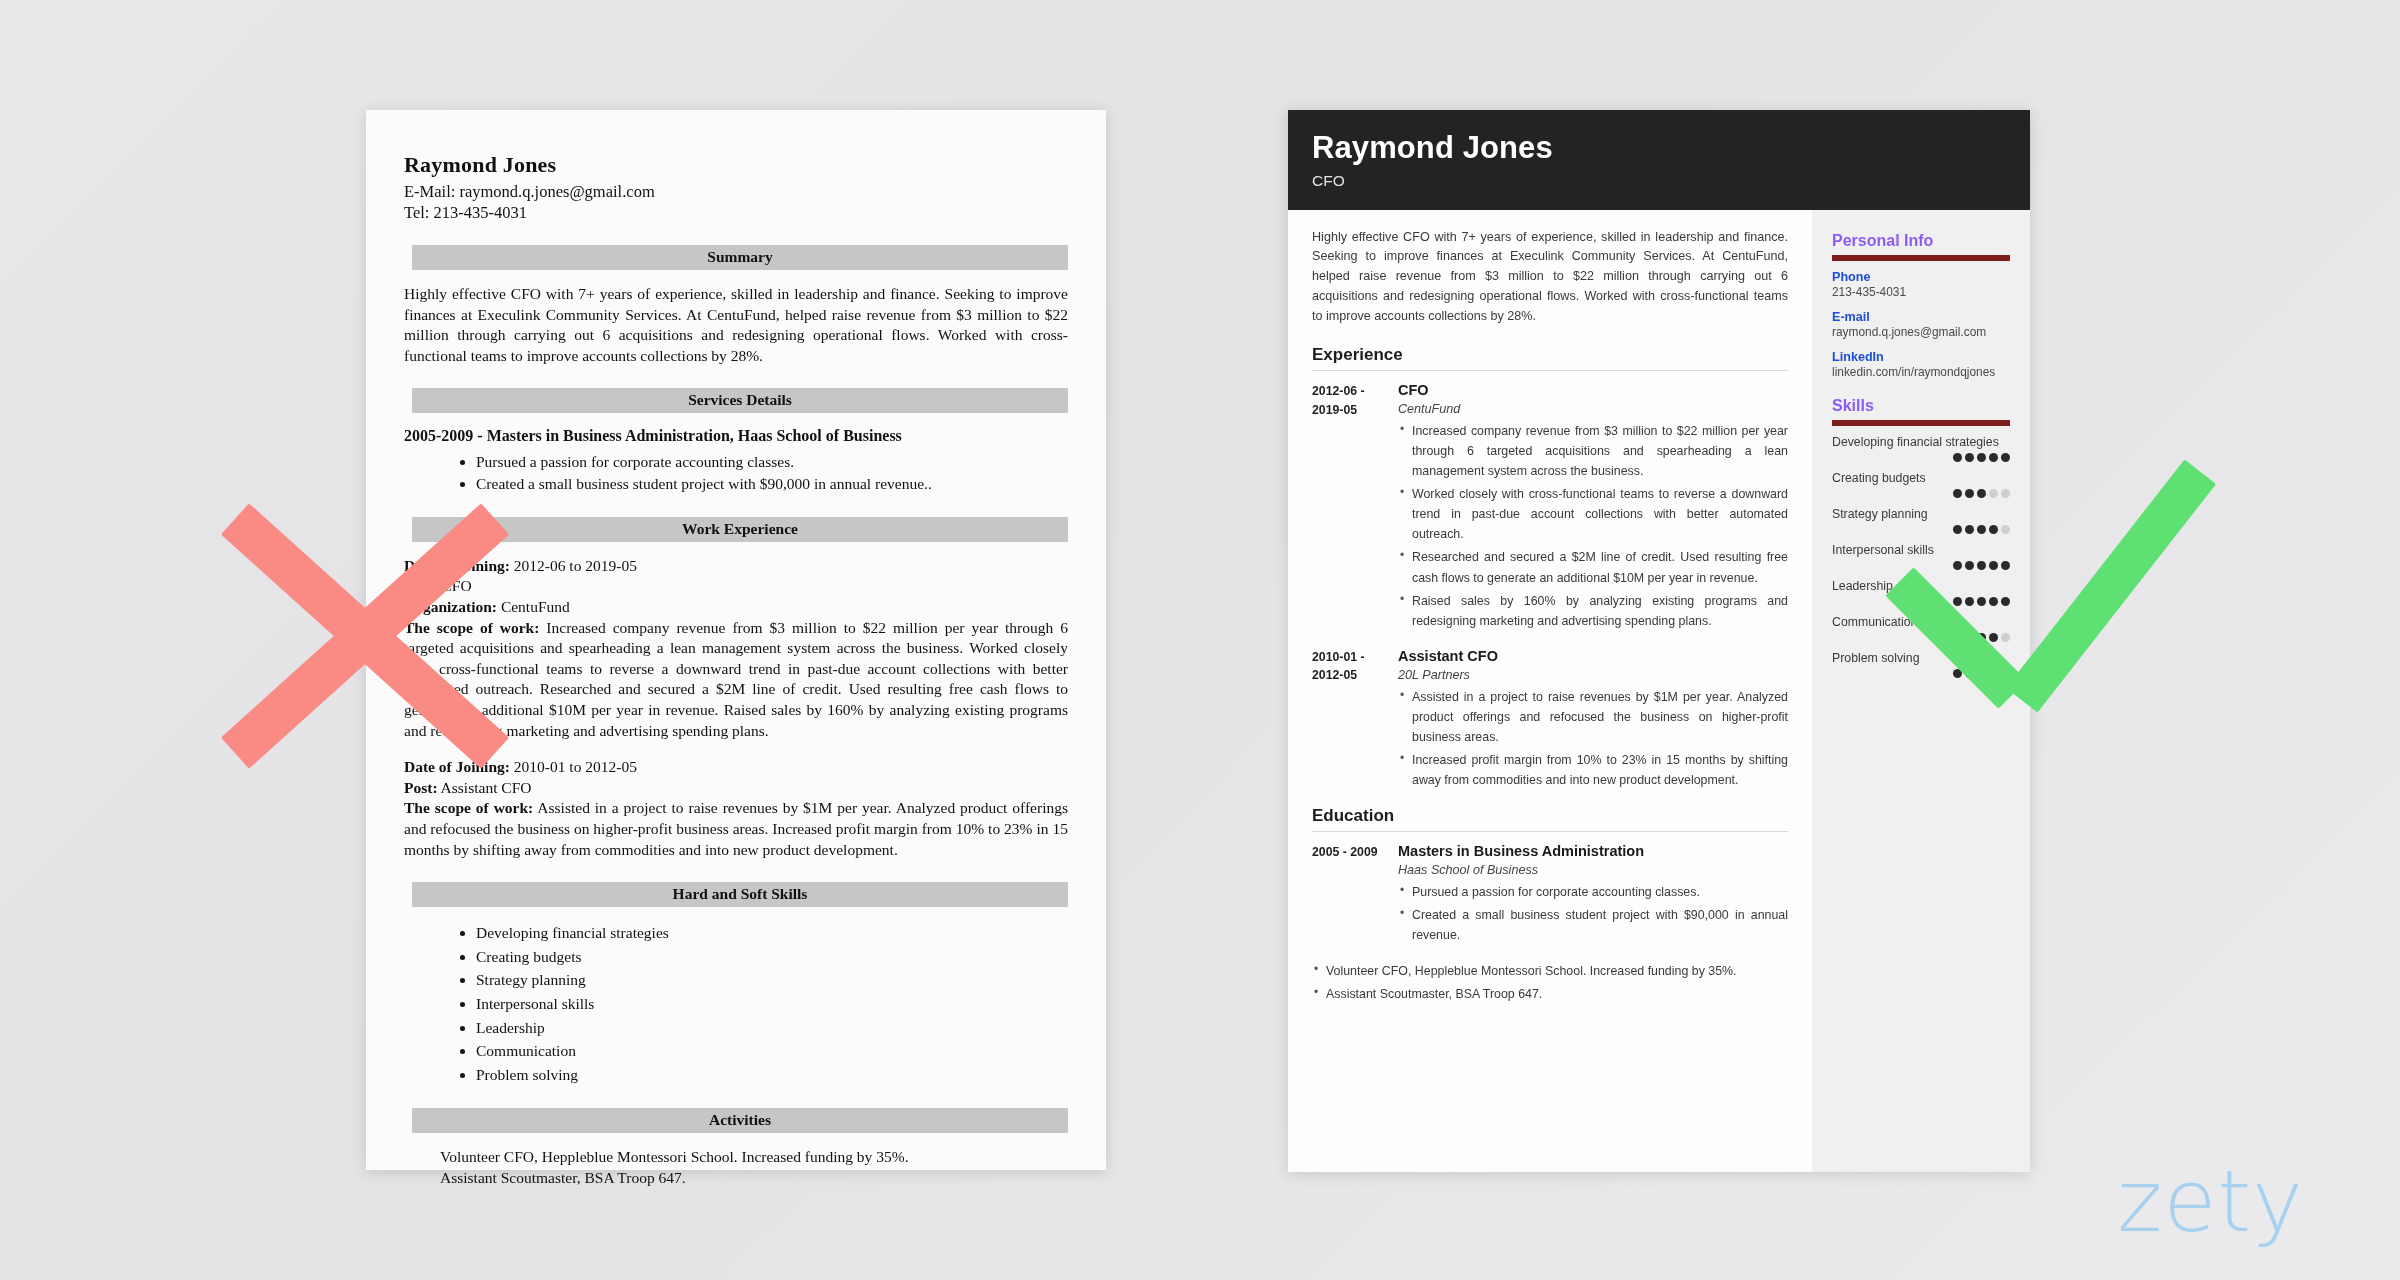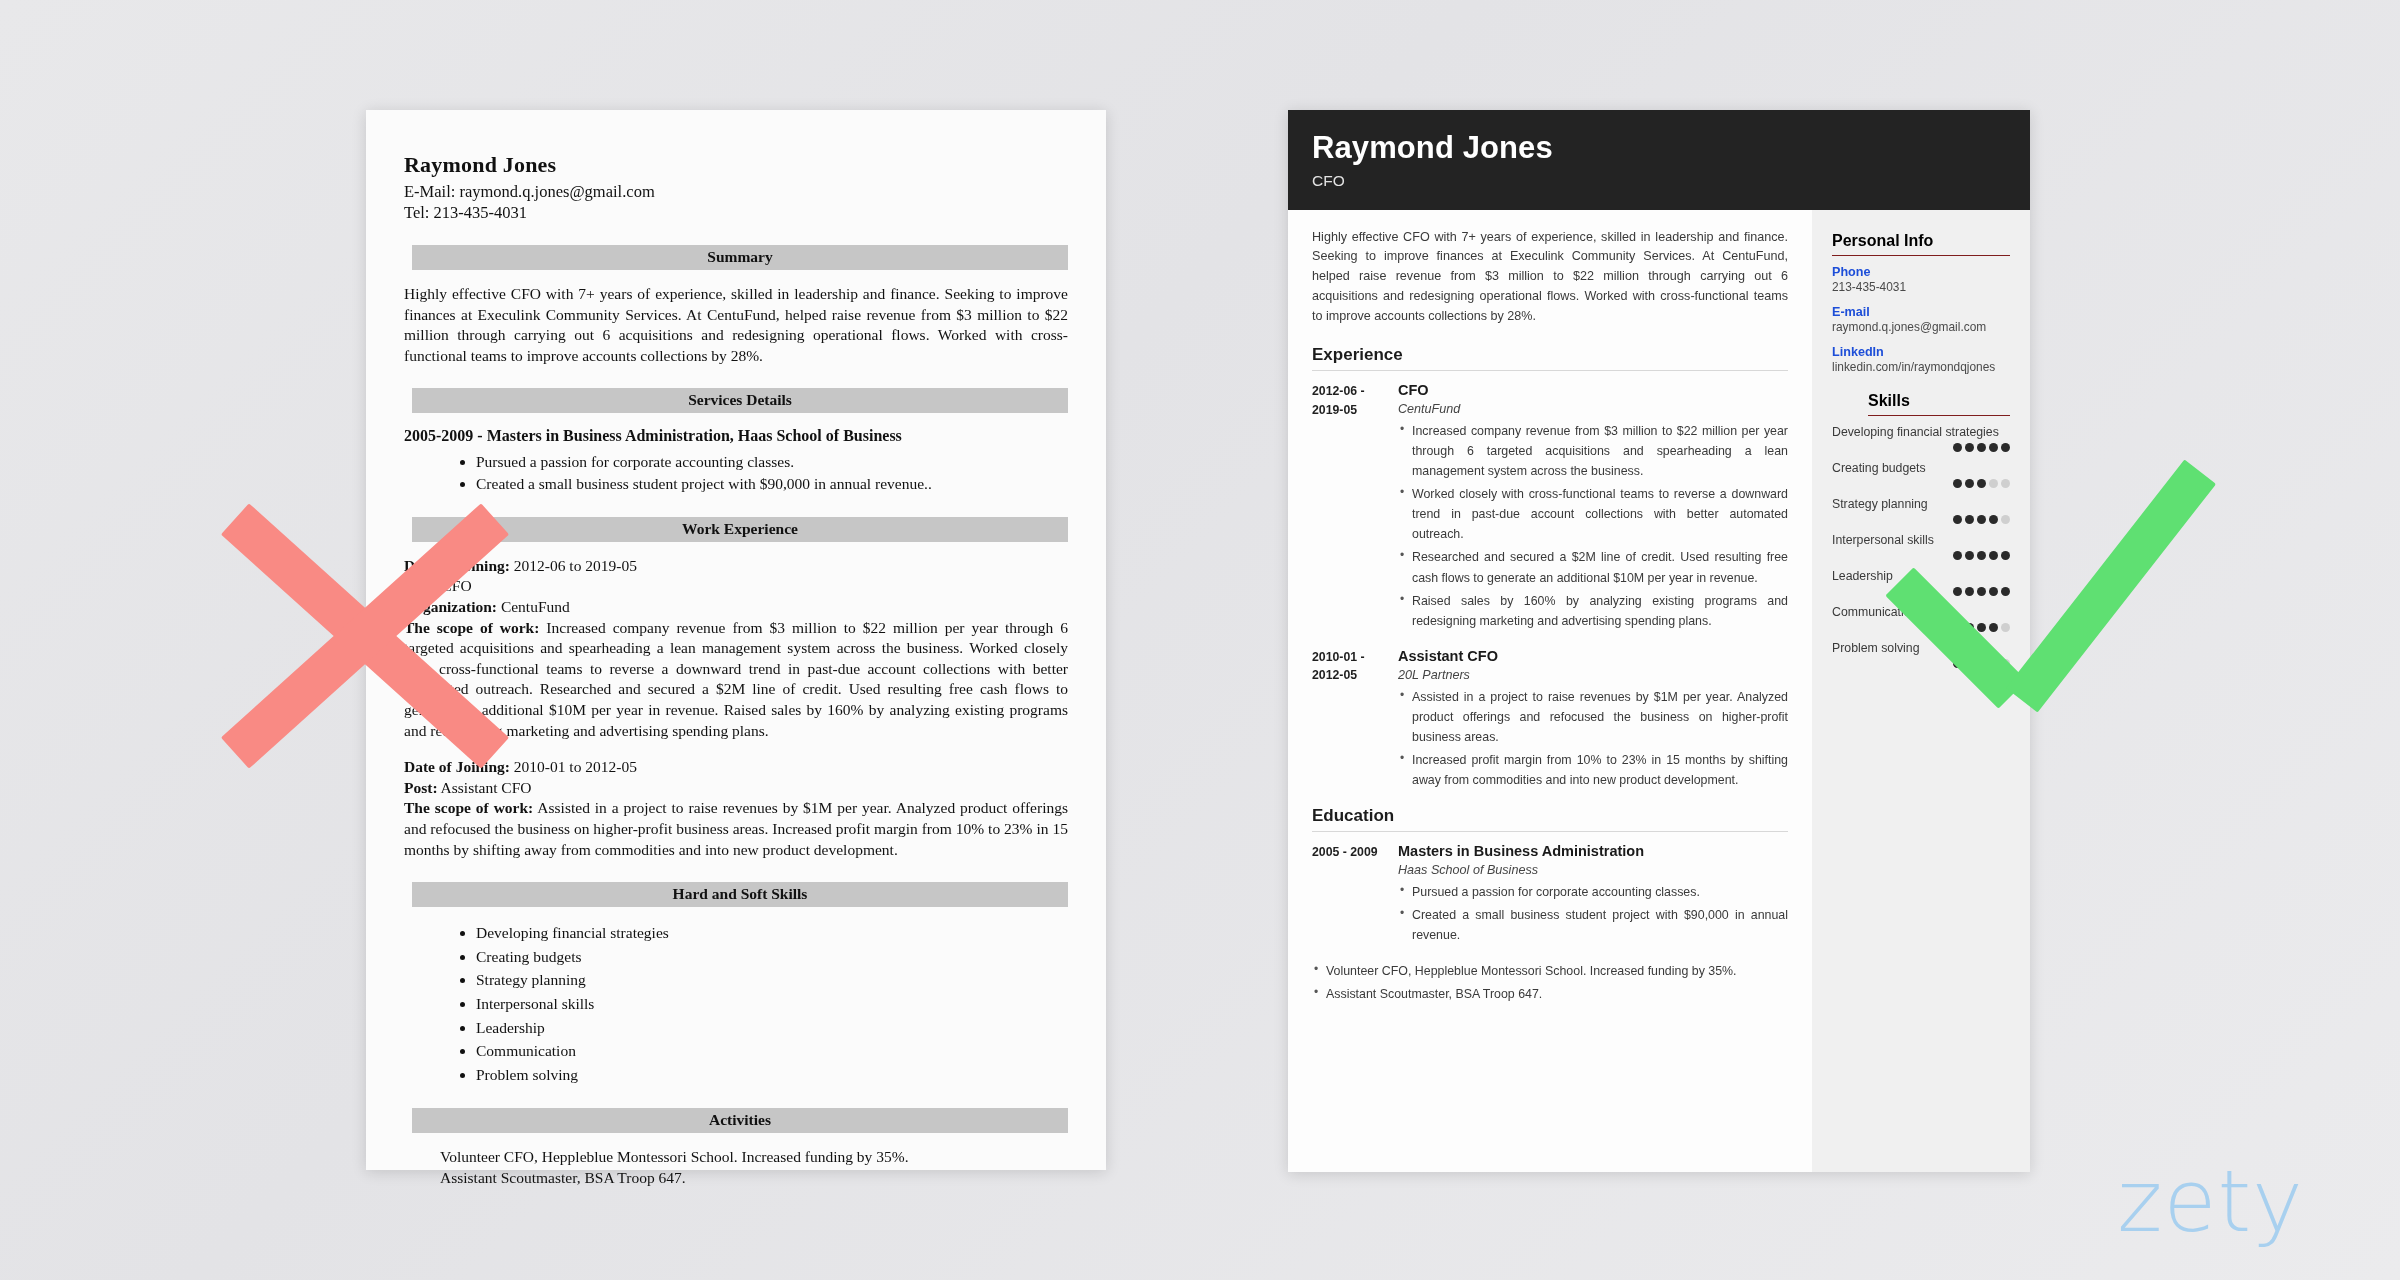--- a/index.html
+++ b/index.html
@@ -185,26 +185,26 @@
     left: 2px;
     top: -1px;
     font-size: 12px;
     color: #555;
   }
   .r-bullets.nojust li { text-align: left; }
 
   .r-side h3 {
     font-size: 16px;
     font-weight: bold;
-    color: #000000;
+    color: #8b5cf6;
     padding-bottom: 5px;
-    border-bottom: 1px solid #7f1d1d;
+    border-bottom: 6px solid #7f1d1d;
     margin-bottom: 9px;
   }
-  .r-side h3.sk { margin-top: 18px; margin-left: 36px; }
+  .r-side h3.sk { margin-top: 18px; }
   .pi-label {
     font-size: 12.6px;
     font-weight: bold;
     color: #1d4ed8;
     margin-bottom: 1px;
   }
   .pi-value {
     font-size: 11.9px;
     color: #4a4a4a;
     margin-bottom: 11px;

